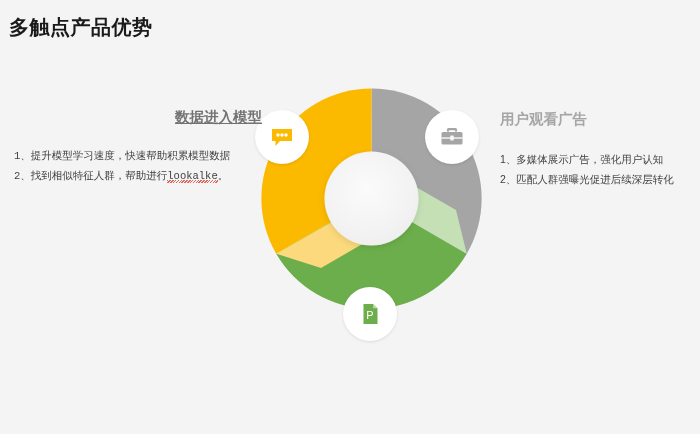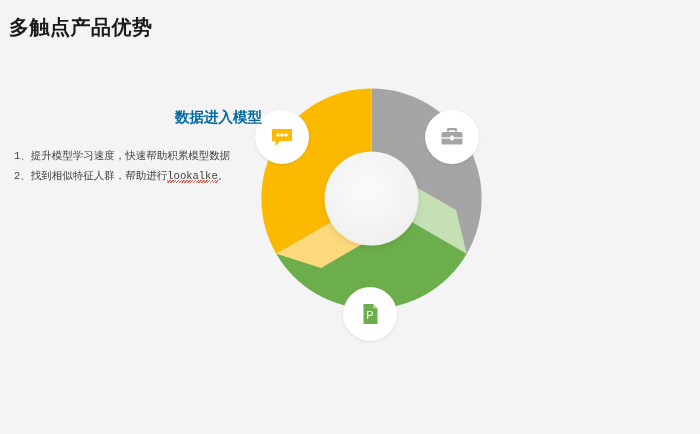--- a/index.html
+++ b/index.html
@@ -35,21 +35,21 @@
 
   
   .block { position: absolute; }
 
   .block-heading {
     font-size: 14.5px;
     font-weight: 700;
     white-space: nowrap;
     line-height: 18px;
   }
-  .block-heading.orange { color: #0369a1; }
+  .block-heading.orange { color: #737373; text-decoration: underline; }
   .block-heading.gray   { color: #a6a6a6; }
   .block-heading.green  { color: #64ab45; }
 
   .block-list {
     margin: 0;
     padding: 0;
     list-style: none;
   }
   .block-list li {
     font-size: 10.5px;
@@ -193,15 +193,22 @@
   </div>
 
   <div class="block" id="block-left">
     <div class="block-heading orange">数据进入模型</div>
     <ul class="block-list">
       <li>1、提升模型学习速度，快速帮助积累模型数据</li>
       <li><span>2、找到相似特征人群，帮助进行<span class="mis">lookalke</span>。</span></li>
     </ul>
   </div>
 
+  <div class="block" id="block-right">
+    <div class="block-heading gray">用户观看广告</div>
+    <ul class="block-list">
+      <li>1、多媒体展示广告，强化用户认知</li>
+      <li>2、匹配人群强曝光促进后续深层转化</li>
+    </ul>
+  </div>
 
 
 </div>
 
 </body></html>

